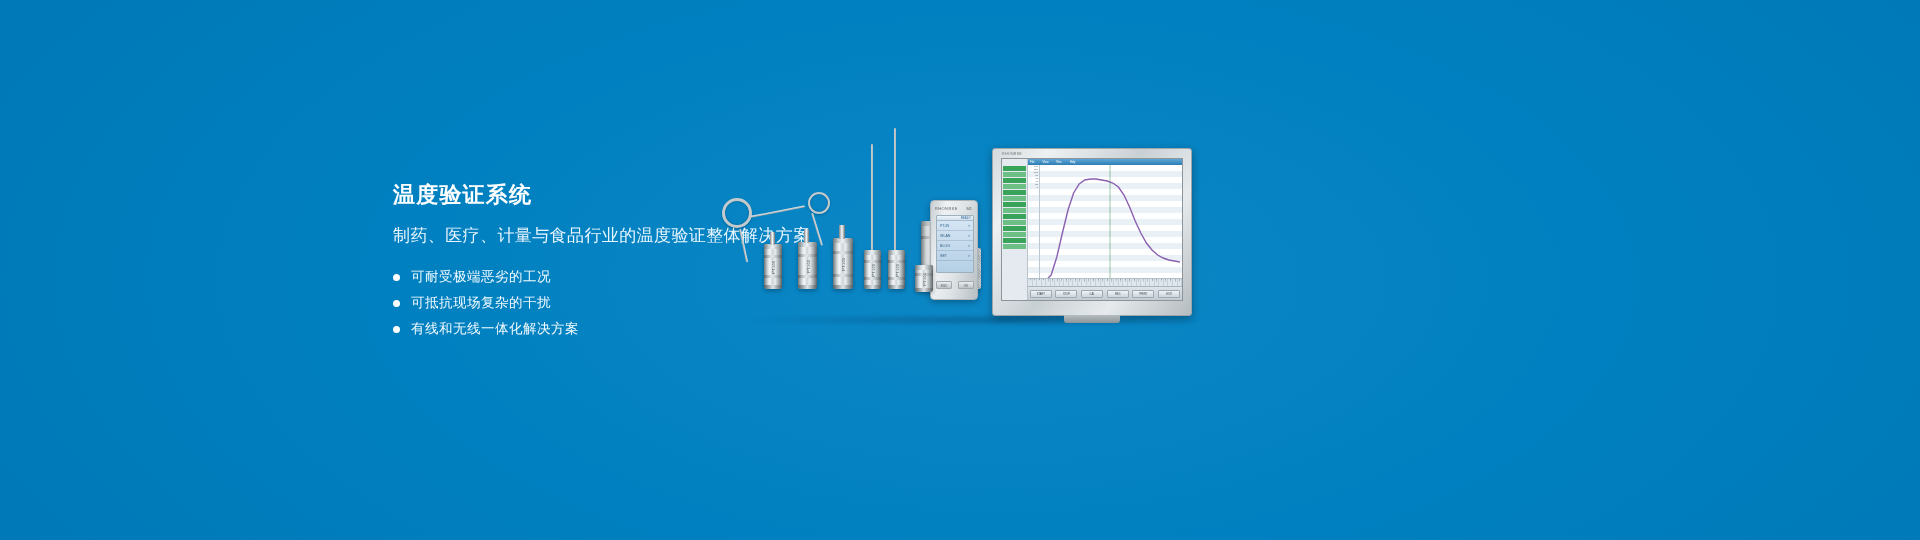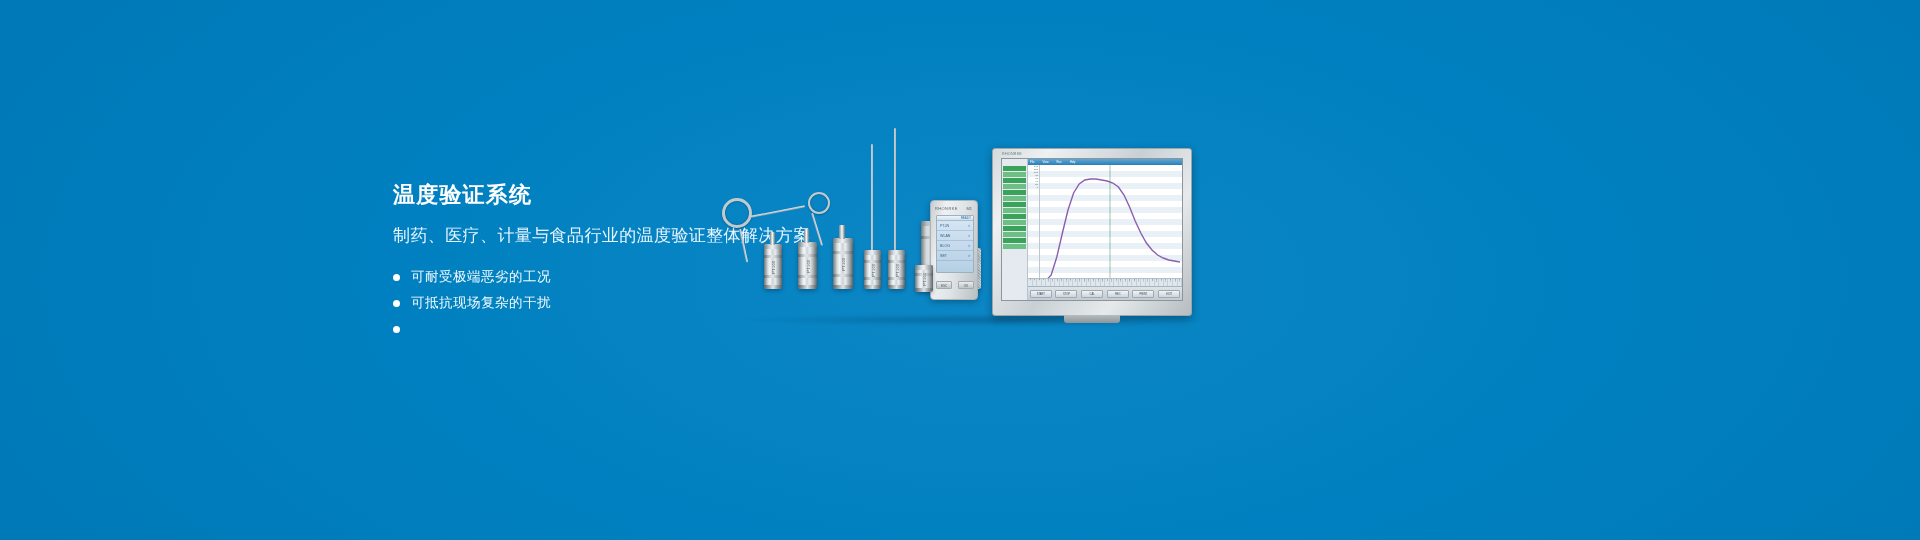--- a/index.html
+++ b/index.html
@@ -300,20 +300,21 @@
       <li class="feature-item">
         <span class="bullet-dot"></span>
         <span class="feature-label">可耐受极端恶劣的工况</span>
       </li>
       <li class="feature-item">
         <span class="bullet-dot"></span>
         <span class="feature-label">可抵抗现场复杂的干扰</span>
       </li>
       <li class="feature-item">
         <span class="bullet-dot"></span>
+        <span class="feature-label">有线和无线一体化解决方案</span>
       </li>
     </ul>
   </div>
 
   <div id="product-montage">
 
     <div class="shadow-base"></div>
 
     <div class="coil" style="left:22px; top:78px; width:30px; height:30px;"></div>
     <div class="wire" style="left:50px; top:96px; width:56px; transform:rotate(-11deg); transform-origin:left center;"></div>

